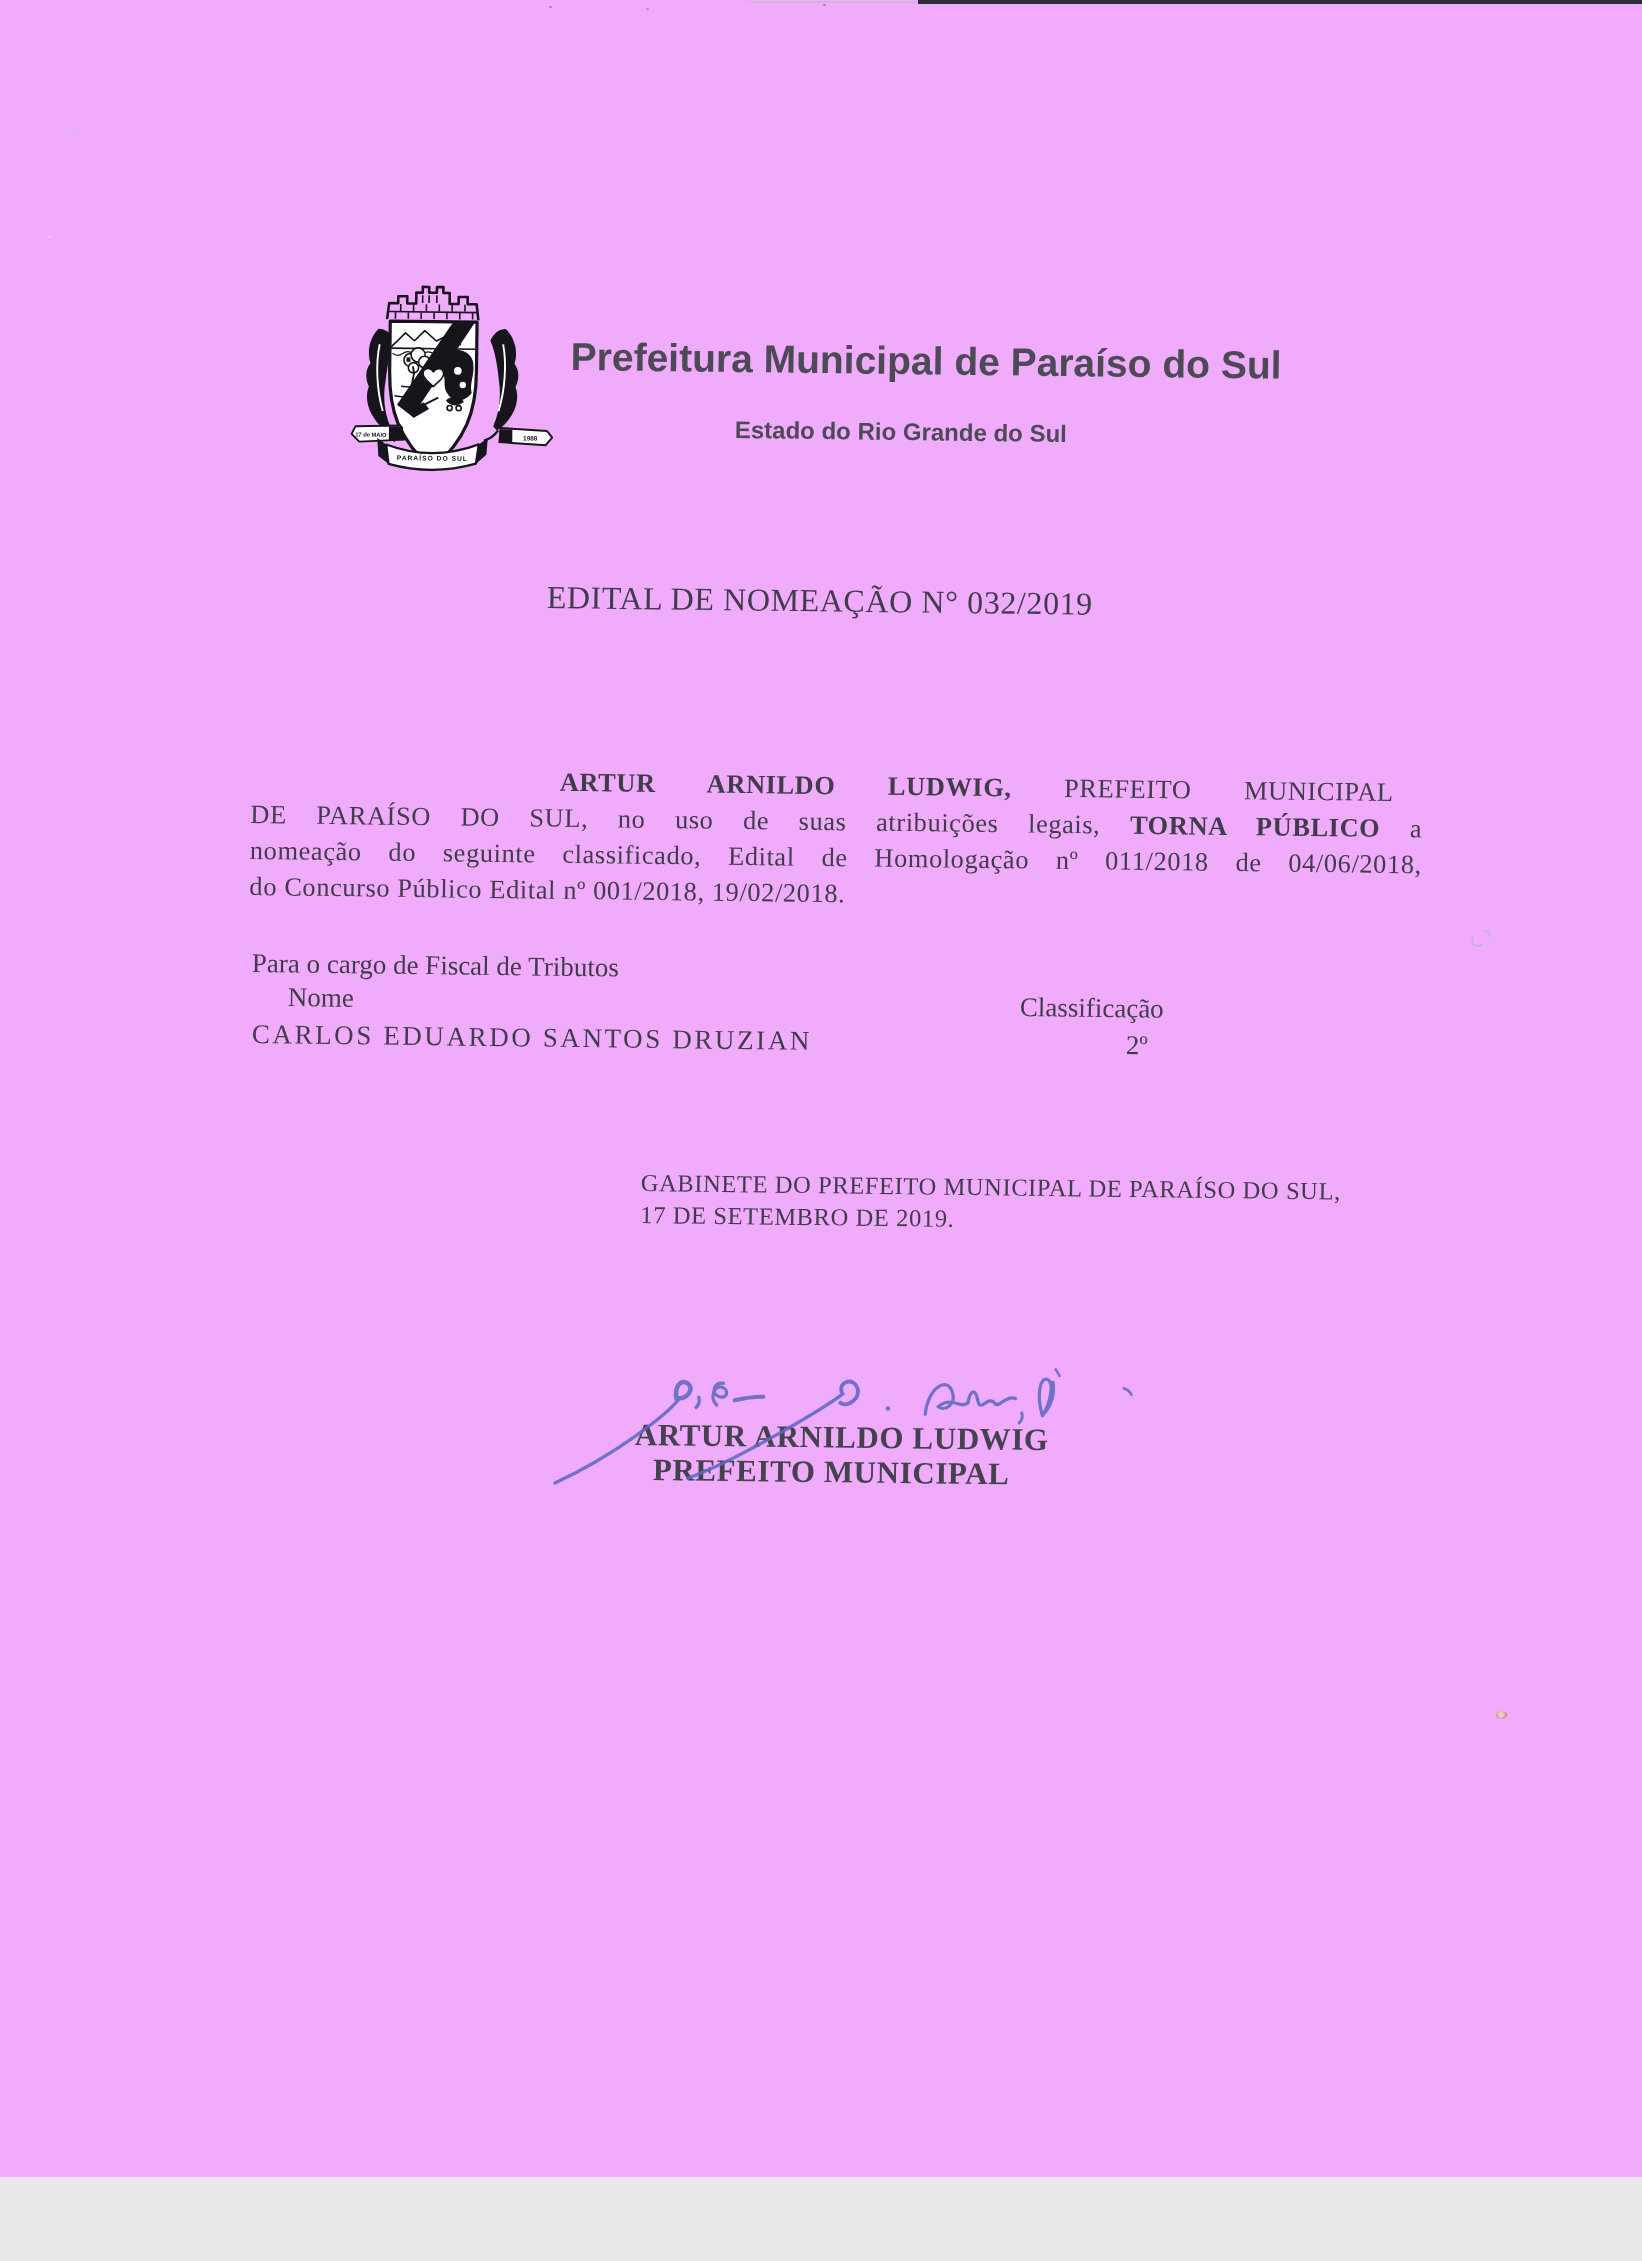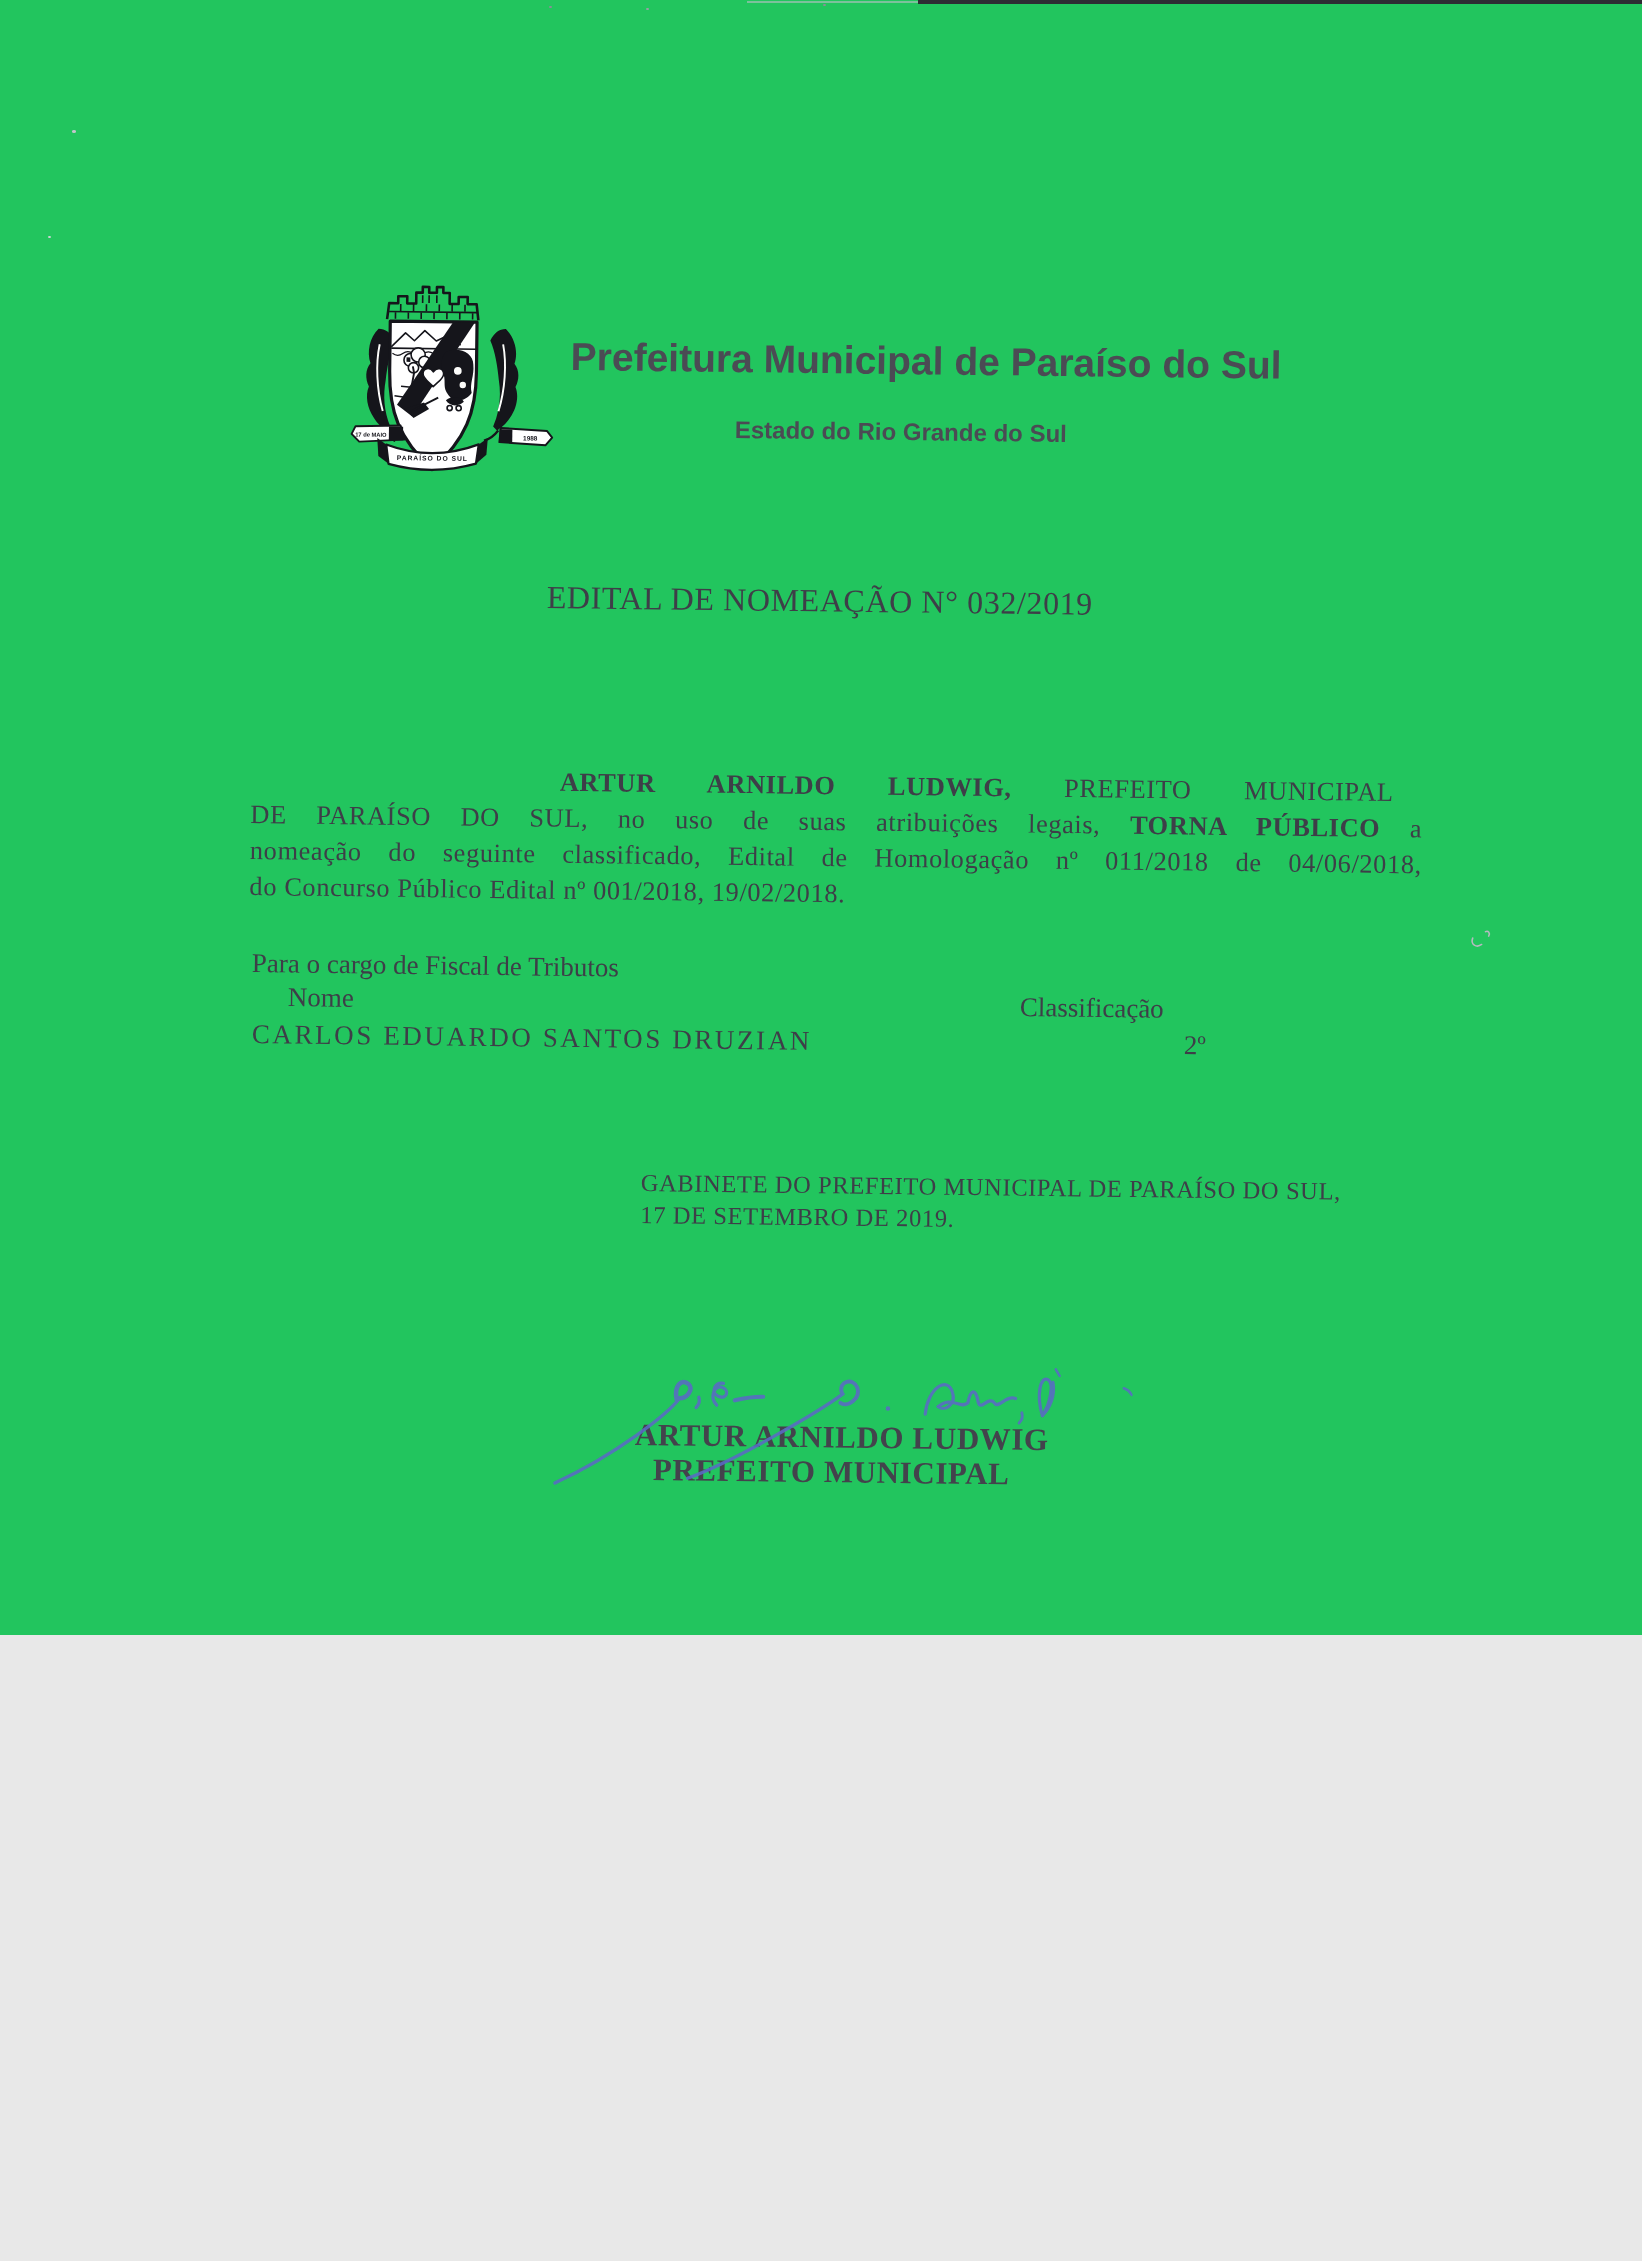--- a/index.html
+++ b/index.html
@@ -1,19 +1,19 @@
 <!DOCTYPE html>
 <html style="font-size:10.3px"><head>
 <meta charset="utf-8">
 <style>
   html,body{margin:0;padding:0;background:#e8e8e8;}
   .page{
     position:relative;
-    width:1643px;height:1635px;
-    background:#22c55e;
+    width:1643px;height:2177px;
+    background:#f0abfc;
     overflow:hidden;
     font-family:"Liberation Serif", serif;
     color:#3e3e48;
   }
   .abs{position:absolute;}
   .r{transform:rotate(0.7deg);transform-origin:0 0;}
   .sans{font-family:"Liberation Sans", sans-serif;}
   .b{font-weight:bold;}
   .nowrap{white-space:nowrap;}
 
@@ -125,21 +125,21 @@
     <div class="pline" style="margin-left:309px;width:834px;"><span class="b">ARTUR ARNILDO LUDWIG,</span><span> PREFEITO MUNICIPAL</span></div>
     <div class="pline" style="width:1172px;"><span>DE PARAÍSO DO SUL, no uso de suas atribuições legais, </span><span class="b">TORNA PÚBLICO</span><span> a</span></div>
     <div class="pline" style="width:1172px;">nomeação do seguinte classificado, Edital de Homologação nº 011/2018 de 04/06/2018,</div>
     <div class="pline last">do Concurso Público Edital nº 001/2018, 19/02/2018.</div>
   </div>
 
   <div class="abs r plain42 nowrap" style="left:252px;top:947px;">Para o cargo de Fiscal de Tributos</div>
   <div class="abs r plain42 nowrap" style="left:252px;top:981px;margin-left:36px;">Nome</div>
   <div class="abs r plain42 nowrap" style="left:1020px;top:991px;">Classificação</div>
   <div class="abs r caps-name nowrap" style="left:252px;top:1018px;">CARLOS EDUARDO SANTOS DRUZIAN</div>
-  <div class="abs r plain42 nowrap" style="left:1184px;top:1029px;">2º</div>
+  <div class="abs r plain42 nowrap" style="left:1126px;top:1029px;">2º</div>
 
   <div class="abs r" style="left:641px;top:1167px;">
     <div class="closing-line nowrap">GABINETE DO PREFEITO MUNICIPAL DE PARAÍSO DO SUL,</div>
     <div class="closing-line nowrap">17 DE SETEMBRO DE 2019.</div>
   </div>
 
   <div class="abs r sig-name nowrap" style="left:635px;top:1417px;z-index:1;">ARTUR ARNILDO LUDWIG</div>
   <div class="abs r sig-name nowrap" style="left:653px;top:1452px;z-index:1;">PREFEITO MUNICIPAL</div>
 
   <svg class="abs r" style="left:541px;top:1350px;z-index:2;" width="618" height="155" viewBox="0 0 960 240">

